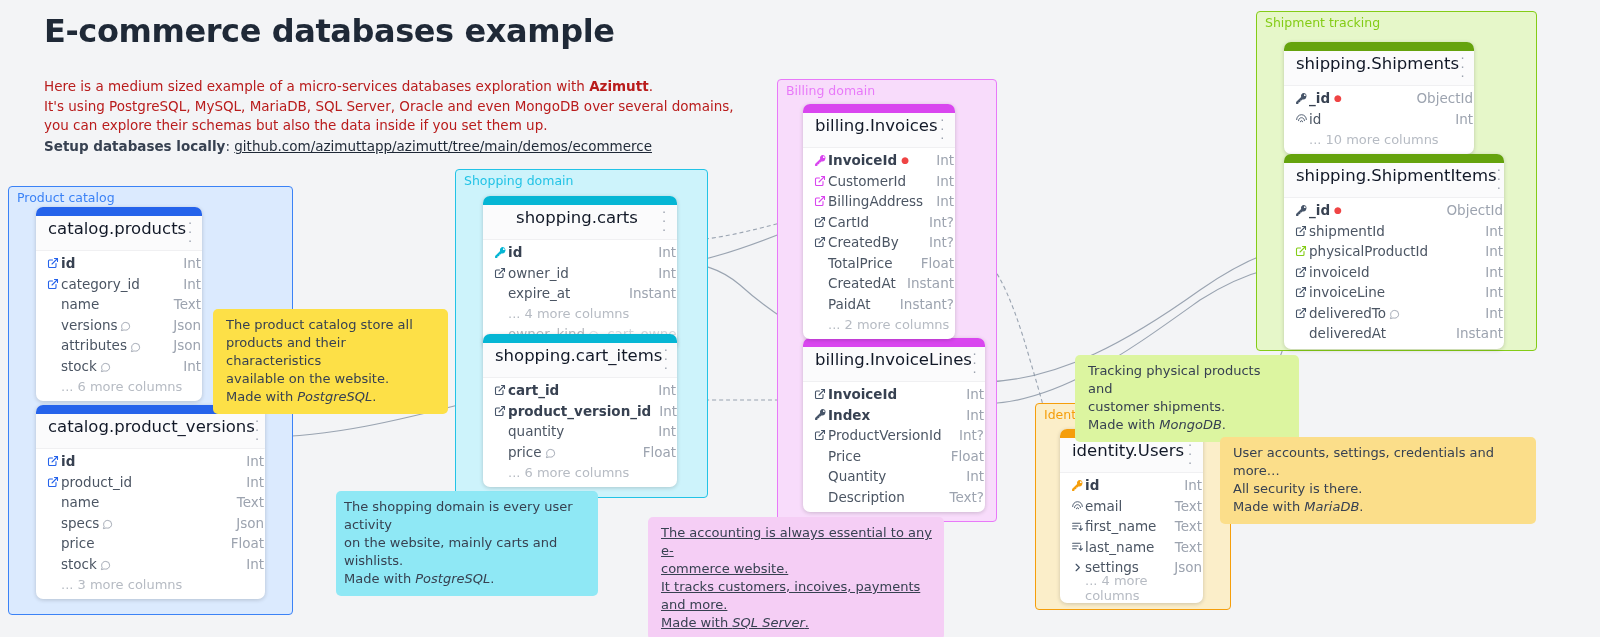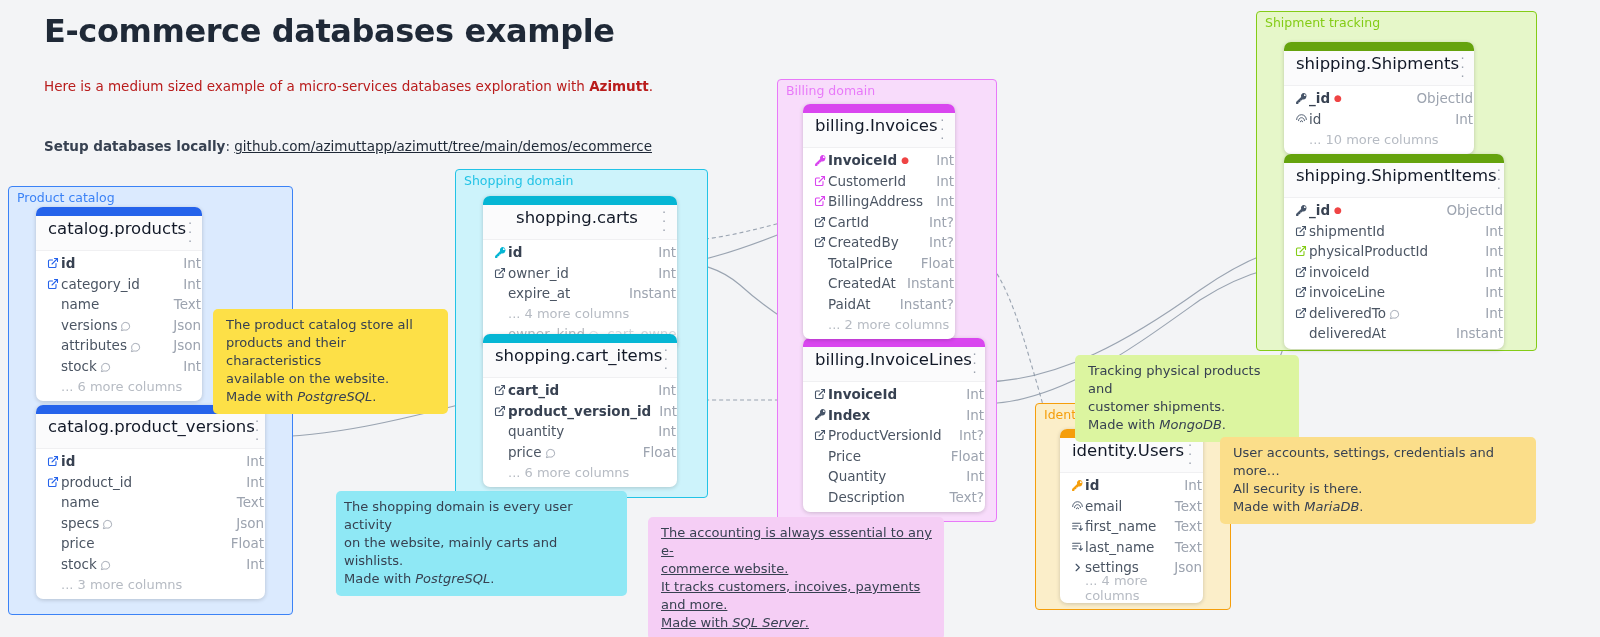--- a/index.html
+++ b/index.html
@@ -78,20 +78,22 @@
 </style>
 </head>
 <body>
 
 <div id="canvas">
 
   <div class="hdr-title">E-commerce databases example</div>
 
   <div class="hdr-body">
     <div><span>Here is a medium sized example of a micro-services databases exploration with </span><b>Azimutt</b><span>.</span></div>
+    <div>It's using PostgreSQL, MySQL, MariaDB, SQL Server, Oracle and even MongoDB over several domains,</div>
+    <div>you can explore their schemas but also the data inside if you set them up.</div>
   </div>
 
   <div class="hdr-setup">
     <b>Setup databases locally</b><span>: </span><a href="#">github.com/azimuttapp/azimutt/tree/main/demos/ecommerce</a>
   </div>
 
   <svg class="links" id="links-svg">
       <path d="M 22 259 C 27 259 34 259 36 259" fill="none" stroke="#8a95a5" stroke-width="1.1" opacity="0.85"></path>
       <path d="M 22 259 C 14 259 12 270 14 300 C 16 370 22 420 32 440" fill="none" stroke="#8a95a5" stroke-width="1.1" opacity="0.85"></path>
       <path d="M 22 437 C 27 437 33 437 36 437" fill="none" stroke="#8a95a5" stroke-width="1.1" opacity="0.85"></path>
@@ -778,21 +780,21 @@
           </div>
           <div class="more">... 4 more columns</div>
         </div>
       </div>
     </div>
   <div id="notes-layer">
       <div class="note" style="left: 213px; top: 309px; width: 235px; background: #fde047;"><span>The product catalog store all
 products and their characteristics
 available on the website.
 Made with </span><i>PostgreSQL</i><span>.</span></div>
-      <div class="note" style="left: 336px; top: 491px; width: 291px; background: rgb(143, 232, 245); padding-left: 8px;"><span>The shopping domain is every user activity
+      <div class="note" style="left: 336px; top: 491px; width: 262px; background: rgb(143, 232, 245); padding-left: 8px;"><span>The shopping domain is every user activity
 on the website, mainly carts and wishlists.
 Made with </span><i>PostgreSQL</i><span>.</span></div>
       <div class="note" style="left: 648px; top: 517px; width: 296px; background: rgb(245, 206, 245); text-decoration: underline;"><span>The accounting is always essential to any e-
 commerce website.
 It tracks customers, incoives, payments and more.
 Made with </span><i>SQL Server</i><span>.</span></div>
       <div class="note" style="left: 1075px; top: 355px; width: 224px; background: rgb(220, 245, 160);"><span>Tracking physical products and
 customer shipments.
 Made with </span><i>MongoDB</i><span>.</span></div>
       <div class="note" style="left: 1220px; top: 437px; width: 316px; background: rgb(251, 222, 138);"><span>User accounts, settings, credentials and more…

